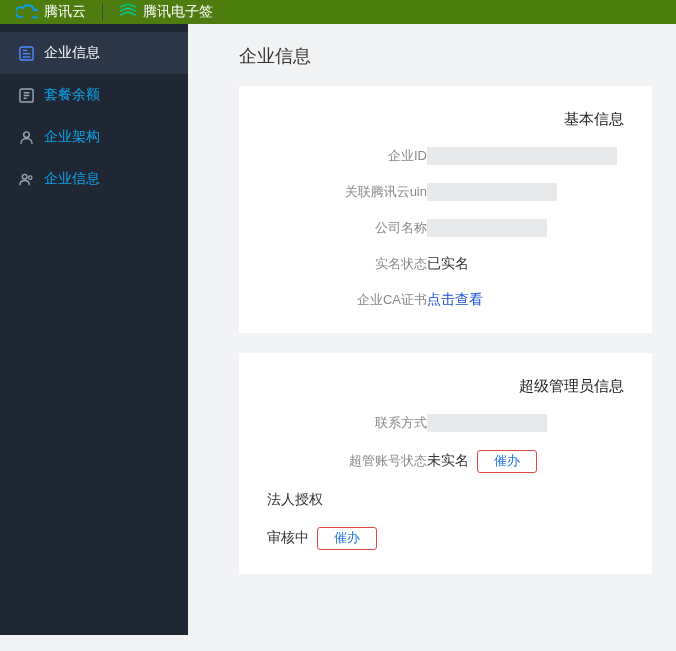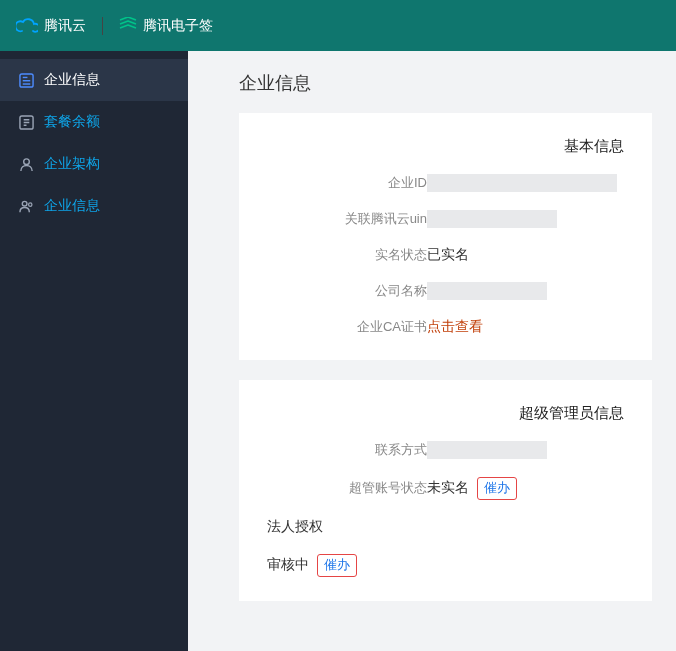--- a/index.html
+++ b/index.html
@@ -1,18 +1,18 @@
 <!DOCTYPE html>
 <html><head>
   <meta charset="utf-8">
   <style>
     * { margin: 0; padding: 0; box-sizing: border-box; }
     body { font-family: -apple-system, BlinkMacSystemFont, "PingFang SC", "Microsoft YaHei", sans-serif; font-size: 14px; color: #333; background: #f2f3f5; }
     
-    .header { height: 51px; background: #0f766e; display: flex; align-items: center; padding: 0 16px; }
+    .header { height: 24px; background: #4d7c0f; display: flex; align-items: center; padding: 0 16px; }
     .brand1 { display: flex; align-items: center; gap: 6px; color: #fff; font-size: 14px; }
     .brand-icon svg { display: block; }
     .divider { width: 1px; height: 18px; background: #444; margin: 0 16px; }
     .brand2 { display: flex; align-items: center; gap: 6px; color: #fff; font-size: 14px; font-weight: 500; }
     .brand2-icon { color: #00a870; }
     
     .container { display: flex; min-height: calc(100vh - 40px); gap: 27px; }
     .sidebar { width: 188px; background: #1f2735; padding-top: 8px; }
     .nav-item { display: flex; align-items: center; gap: 10px; padding: 12px 18px; color: #0ea5e9; cursor: pointer; font-size: 14px; }
     .nav-item.active { background: #2b3648; color: #fff; }
@@ -29,22 +29,22 @@
     
     .row { display: flex; align-items: center; margin-bottom: 18px; }
     .row:last-child { margin-bottom: 0; }
     .label { width: 160px; color: #888; font-size: 13px; }
     .value { color: #333; display: flex; align-items: center; gap: 8px; }
     .masked { display: inline-block; height: 18px; background: #e8e9eb; min-width: 120px; }
     .masked.w1 { width: 190px; }
     .masked.w2 { width: 130px; }
     .masked.w3 { width: 100px; }
     .masked.w4 { width: 90px; }
-    .link { color: #c2410c; cursor: pointer; font-family: Liberation Serif, serif; }
-    .action-btn { display: inline-block; border: 1.5px solid #e54545; color: #1a73e8; padding: 2px 6px; border-radius: 3px; font-size: 13px; cursor: pointer; line-height: 1.3; }
+    .link { color: #1d4ed8; cursor: pointer; font-family: Liberation Serif, serif; }
+    .action-btn { display: inline-block; border: 1.5px solid #e54545; color: #1a73e8; padding: 2px 16px; border-radius: 3px; font-size: 13px; cursor: pointer; line-height: 1.3; }
   </style>
 </head>
 <body>
 
 <div class="header">
   <div class="brand1">
     <span class="brand-icon">
       <svg width="22" height="16" viewBox="0 0 22 16" fill="none">
         <path d="M6 13 A5 5 0 1 1 7 4 A6 6 0 0 1 18 6 A4 4 0 1 1 17 13" stroke="#00a3ff" stroke-width="1.8" fill="none" stroke-linecap="round"></path>
       </svg>
@@ -117,28 +117,28 @@
               <span class="masked w1"></span>
             </div>
         </div>
         <div class="row">
           <div class="label">关联腾讯云uin</div>
           <div class="value">
               <span class="masked w2"></span>
             </div>
         </div>
         <div class="row">
-          <div class="label">实名状态</div>
-          <div class="value">已实名</div>
-        </div>
-        <div class="row">
           <div class="label">公司名称</div>
           <div class="value">
               <span class="masked w3"></span>
             </div>
+        </div>
+        <div class="row">
+          <div class="label">实名状态</div>
+          <div class="value">已实名</div>
         </div>
         <div class="row">
           <div class="label">企业CA证书</div>
           <div class="value">
               <span class="link">点击查看</span>
             </div>
         </div>
       </div>
 
       <div class="card">

